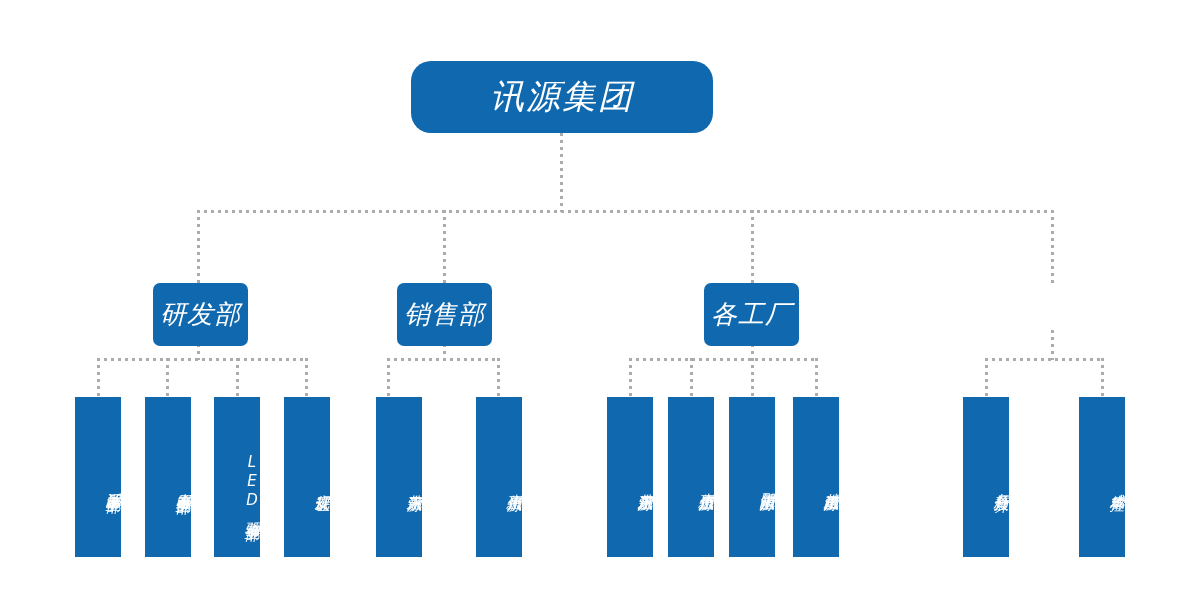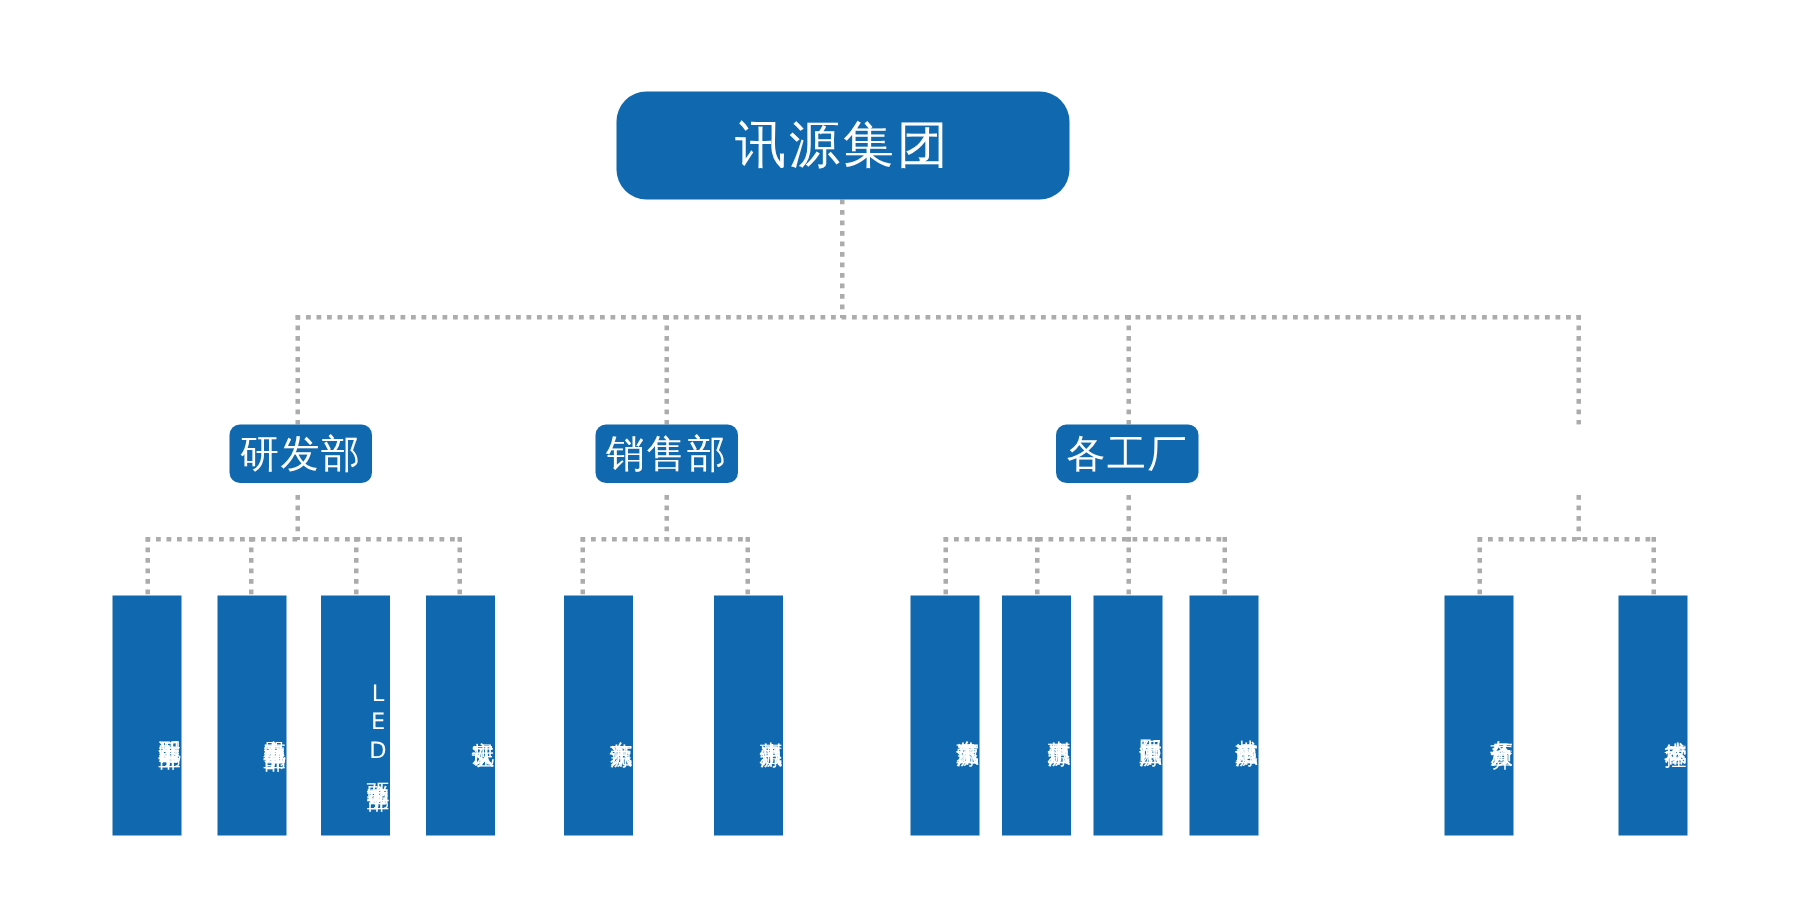--- a/index.html
+++ b/index.html
@@ -10,20 +10,21 @@
     width: 1200px;
     height: 611px;
     background: #ffffff;
     font-family: "DejaVu Sans", "Liberation Sans", sans-serif;
     overflow: hidden;
   }
   #org-chart {
     position: relative;
     width: 1200px;
     height: 611px;
+    font-style: italic;
   }
 
   
   .node {
     position: absolute;
     background: #1069AE;
     color: #ffffff;
     display: flex;
     align-items: center;
     justify-content: center;
@@ -35,21 +36,21 @@
     left: 411px;
     top: 61px;
     width: 302px;
     height: 72px;
     border-radius: 20px;
     font-size: 34px;
     letter-spacing: 2px;
   }
 
   .node-dept {
-    height: 39px;
+    height: 63px;
     border-radius: 7px;
     font-size: 26px;
     letter-spacing: 1px;
     top: 283px;
   }
 
   .node-leaf {
     top: 397px;
     width: 46px;
     height: 160px;

